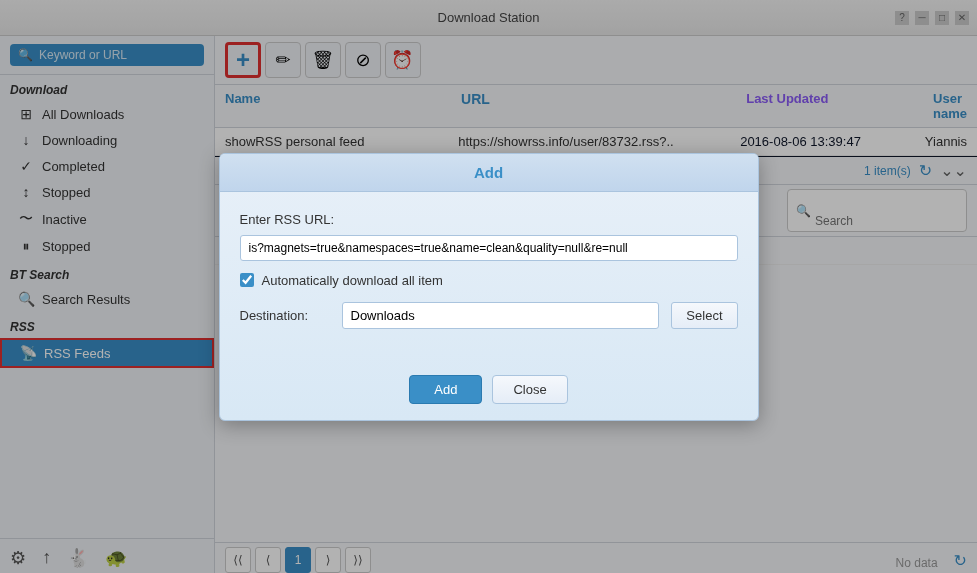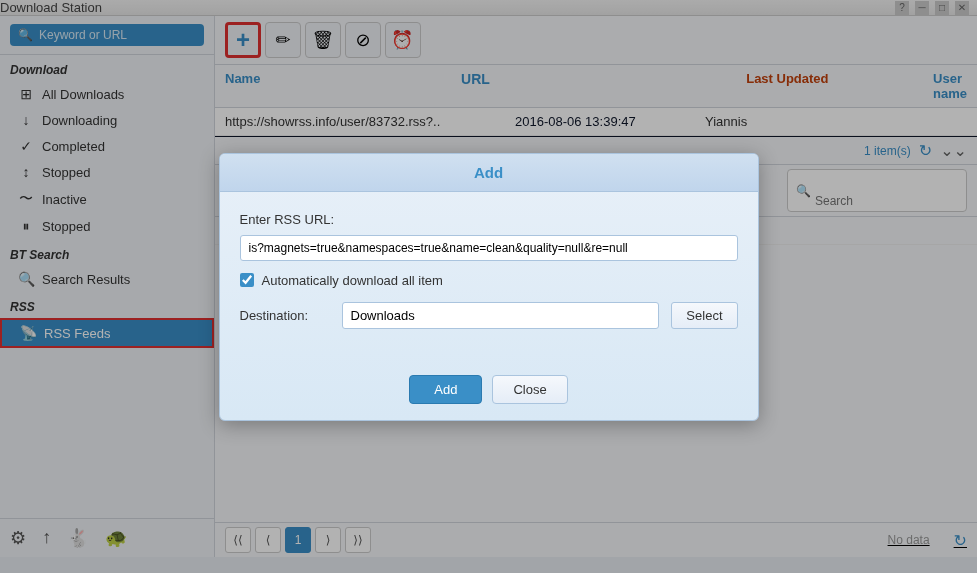--- a/index.html
+++ b/index.html
@@ -1,24 +1,24 @@
 <!DOCTYPE html>
 <html><head>
   <meta charset="utf-8">
   <style>
     * { box-sizing: border-box; margin: 0; padding: 0; }
     body { font-family: Arial, sans-serif; font-size: 13px; background: #e8edf2; width: 977px; height: 573px; overflow: hidden; position: relative; }
 
     
     .title-bar {
       background: linear-gradient(to bottom, #f5f5f5, #e8e8e8);
-      height: 16px;
-      display: flex;
-      align-items: center;
-      justify-content: flex-start;
+      height: 36px;
+      display: flex;
+      align-items: center;
+      justify-content: center;
       border-bottom: 1px solid #ccc;
       position: relative;
     }
     .title-bar-title { font-size: 13px; color: #444; }
     .title-bar-controls {
       position: absolute;
       right: 8px;
       display: flex;
       gap: 6px;
       align-items: center;
@@ -144,21 +144,21 @@
 
     
     .table-header {
       display: flex;
       padding: 6px 10px;
       border-bottom: 1px solid #d0d5dc;
       background: #f5f7fa;
     }
     .table-col-name { width: 240px; color: #3a8fc7; font-weight: bold; font-size: 13px; }
     .table-col-url { width: 290px; color: #3a8fc7; font-weight: bold; font-size: 14px; }
-    .table-col-updated { width: 190px; color: #c2410c; font-weight: bold; font-size: 13px; }
+    .table-col-updated { width: 190px; color: #8b5cf6; font-weight: bold; font-size: 13px; }
     .table-col-user { flex: 1; color: #3a8fc7; font-weight: bold; font-size: 13px; }
 
     .table-row {
       display: flex;
       padding: 6px 10px;
       border-bottom: 1px solid #eee;
       align-items: center;
     }
     .table-cell-name { width: 240px; font-size: 13px; color: #333; }
     .table-cell-url { width: 290px; font-size: 13px; color: #333; overflow: hidden; text-overflow: ellipsis; white-space: nowrap; }
@@ -448,20 +448,21 @@
     </div>
 
     <div class="table-header">
       <span class="table-col-name">Name</span>
       <span class="table-col-url">URL</span>
       <span class="table-col-updated">Last Updated</span>
       <span class="table-col-user">User name</span>
     </div>
 
     <div class="table-row">
+      <span class="table-cell-name">showRSS personal feed</span>
       <span class="table-cell-url">https://showrss.info/user/83732.rss?..</span>
       <span class="table-cell-updated">2016-08-06 13:39:47</span>
       <span class="table-cell-user">Yiannis</span>
     </div>
 
     <div class="bottom-panel">
       <div class="bottom-toolbar">
         <span class="item-count">1 item(s)</span>
         <span class="refresh-btn">↻</span>
         <span class="expand-btn">⌄⌄</span>
@@ -484,21 +485,21 @@
       </div>
 
       <div class="pagination-bar">
         <div class="pagination-controls">
           <button class="page-btn">⟨⟨</button>
           <button class="page-btn">⟨</button>
           <button class="page-btn active-page">1</button>
           <button class="page-btn">⟩</button>
           <button class="page-btn">⟩⟩</button>
         </div>
-        <div style="display:flex; align-items:center; gap:24px;text-decoration:underline;">
+        <div style="display:flex; align-items:flex-end; gap:16px;">
           <span class="no-data">No data</span>
           <span class="refresh-btn">↻</span>
         </div>
       </div>
     </div>
   </div>
 </div>
 
 <div class="modal-overlay">
   <div class="modal">

